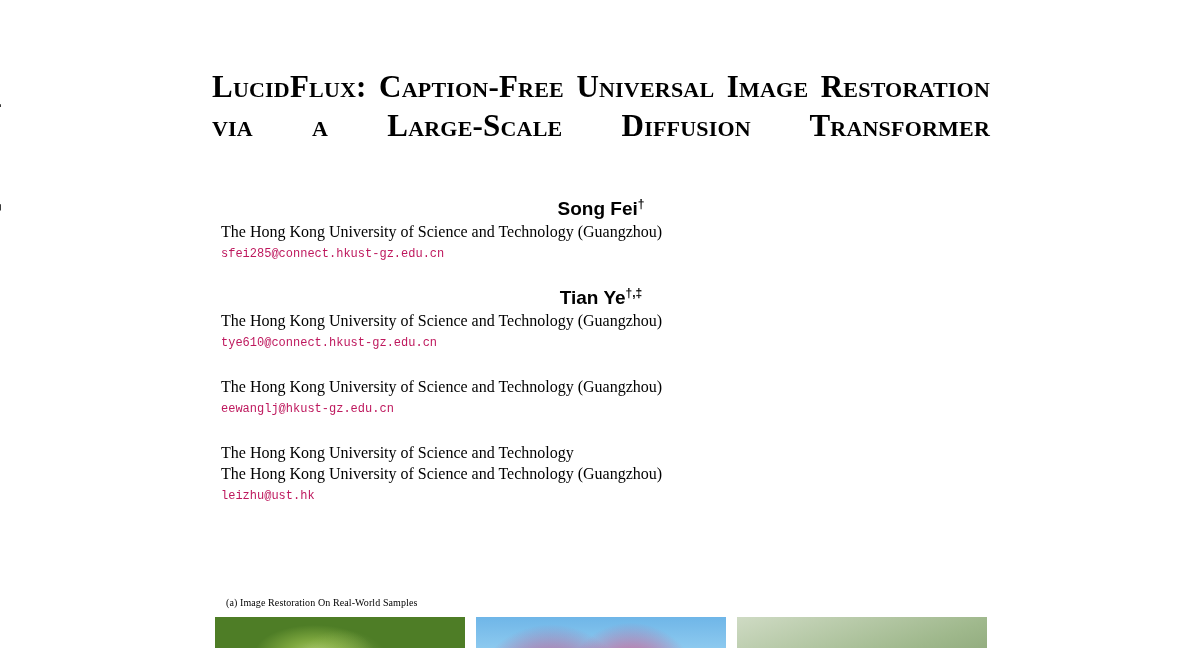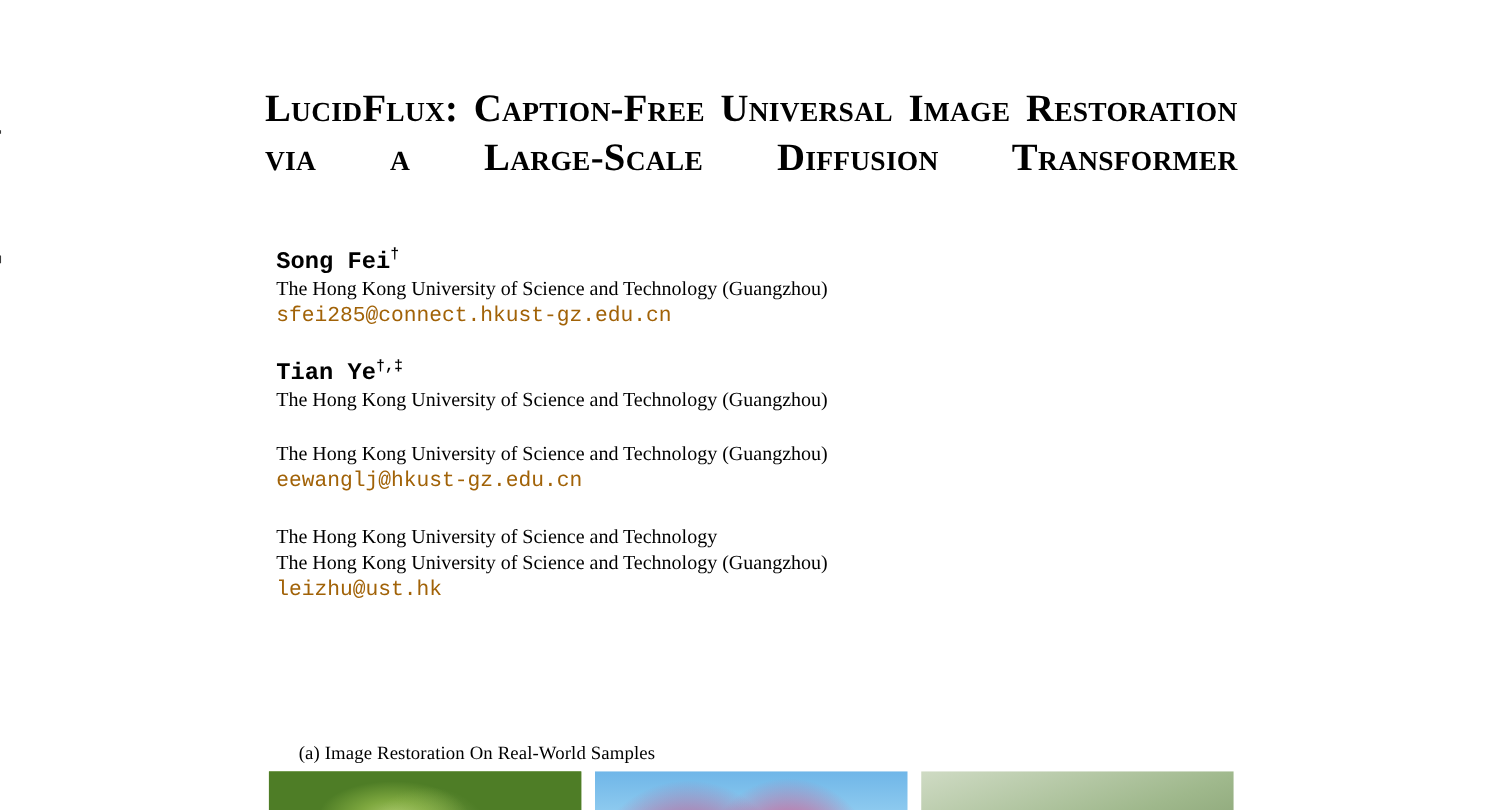--- a/index.html
+++ b/index.html
@@ -63,53 +63,54 @@
   }
 
   .author-block {
     margin-bottom: 22px;
   }
   .author-block:last-child {
     margin-bottom: 0;
   }
 
   .author-name {
-    font-family: Liberation Mono, monospace;
+    font-family: Liberation Sans, sans-serif;
     font-weight: bold;
     font-size: 19px;
     line-height: 22px;
     margin-bottom: 1px;
+    text-align: center;
   }
   .author-name sup {
     font-size: 12px;
     font-weight: bold;
     vertical-align: super;
     line-height: 0;
   }
 
   .affil {
     font-family: "Liberation Serif", serif;
     font-size: 16px;
     line-height: 21px;
   }
 
   .email {
     font-family: "Liberation Mono", monospace;
-    font-size: 17px;
+    font-size: 12px;
     line-height: 22px;
-    color: #a16207;
+    color: #be185d;
     margin-top: 1px;
   }
 
   .figure-caption {
     position: absolute;
-    left: 239px;
+    left: 226px;
     top: 596px;
     font-family: "Liberation Serif", serif;
-    font-size: 15px;
+    font-size: 10px;
     line-height: 14px;
     letter-spacing: 0.1px;
   }
 
   .figure-row {
     position: absolute;
     left: 215px;
     top: 617px;
     width: 772px;
     height: 31px;
@@ -168,20 +169,21 @@
       </div>
       <div class="affil">The Hong Kong University of Science and Technology (Guangzhou)</div>
       <div class="email">sfei285@connect.hkust-gz.edu.cn</div>
     </div>
 
     <div class="author-block">
       <div class="author-name">
         <span>Tian Ye</span><sup>†,‡</sup>
       </div>
       <div class="affil">The Hong Kong University of Science and Technology (Guangzhou)</div>
+      <div class="email">tye610@connect.hkust-gz.edu.cn</div>
     </div>
 
     <div class="author-block">
       <div class="affil">The Hong Kong University of Science and Technology (Guangzhou)</div>
       <div class="email">eewanglj@hkust-gz.edu.cn</div>
     </div>
 
     <div class="author-block">
       <div class="affil">The Hong Kong University of Science and Technology</div>
       <div class="affil">The Hong Kong University of Science and Technology (Guangzhou)</div>

